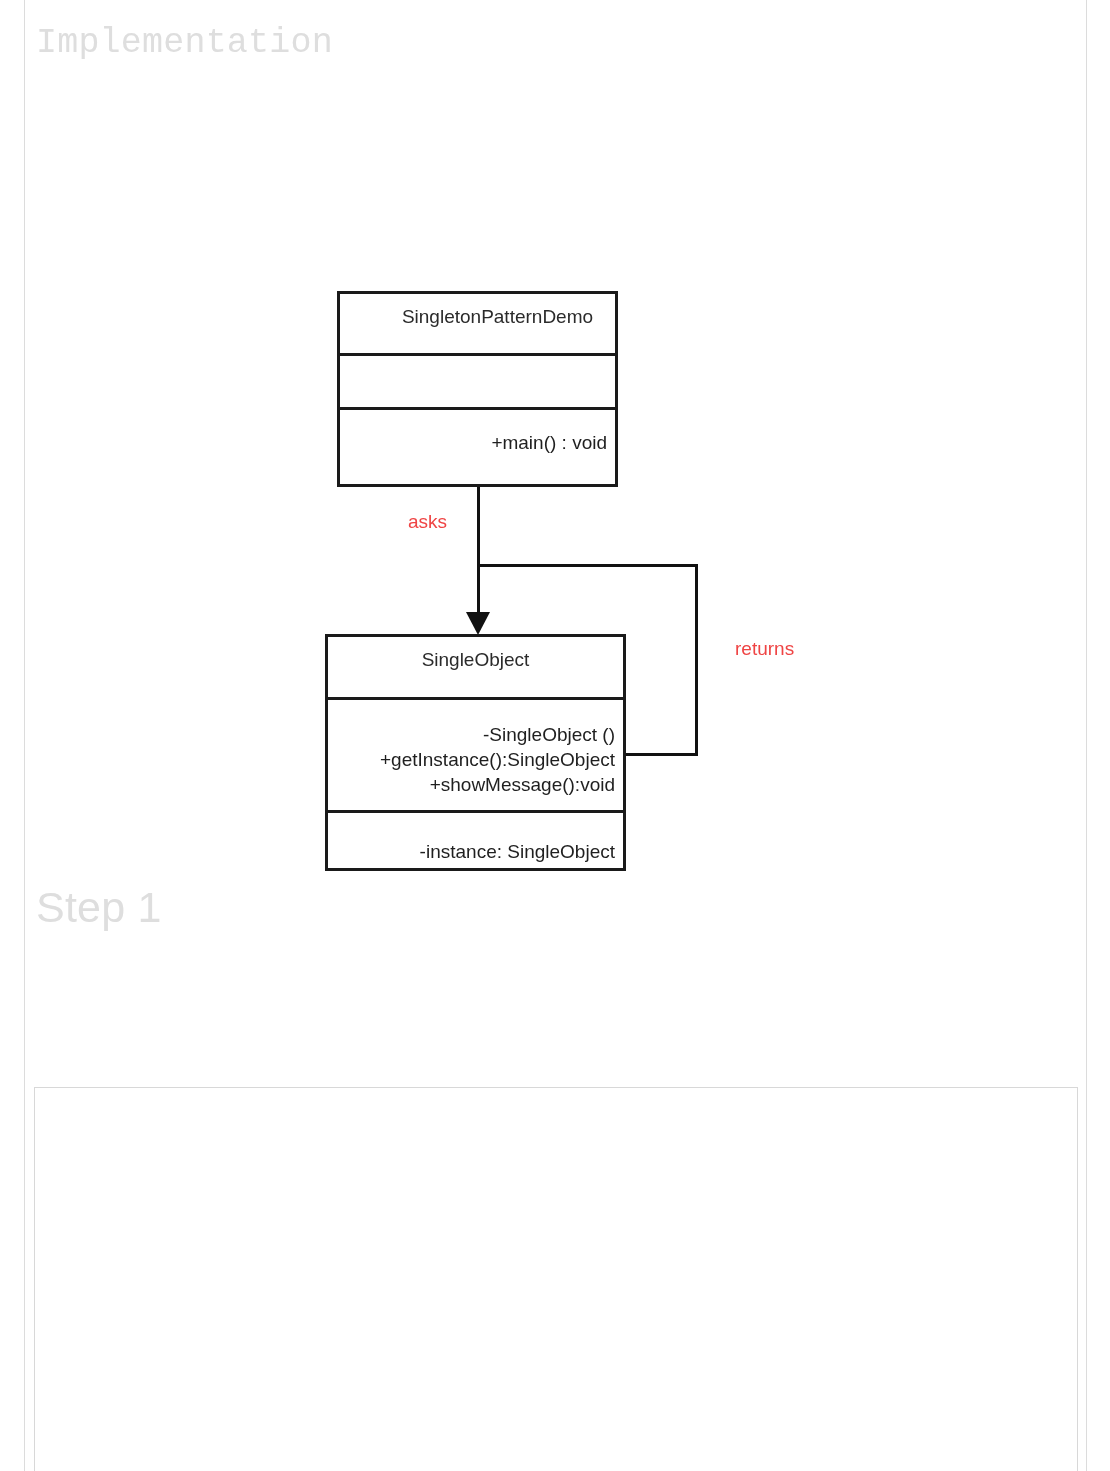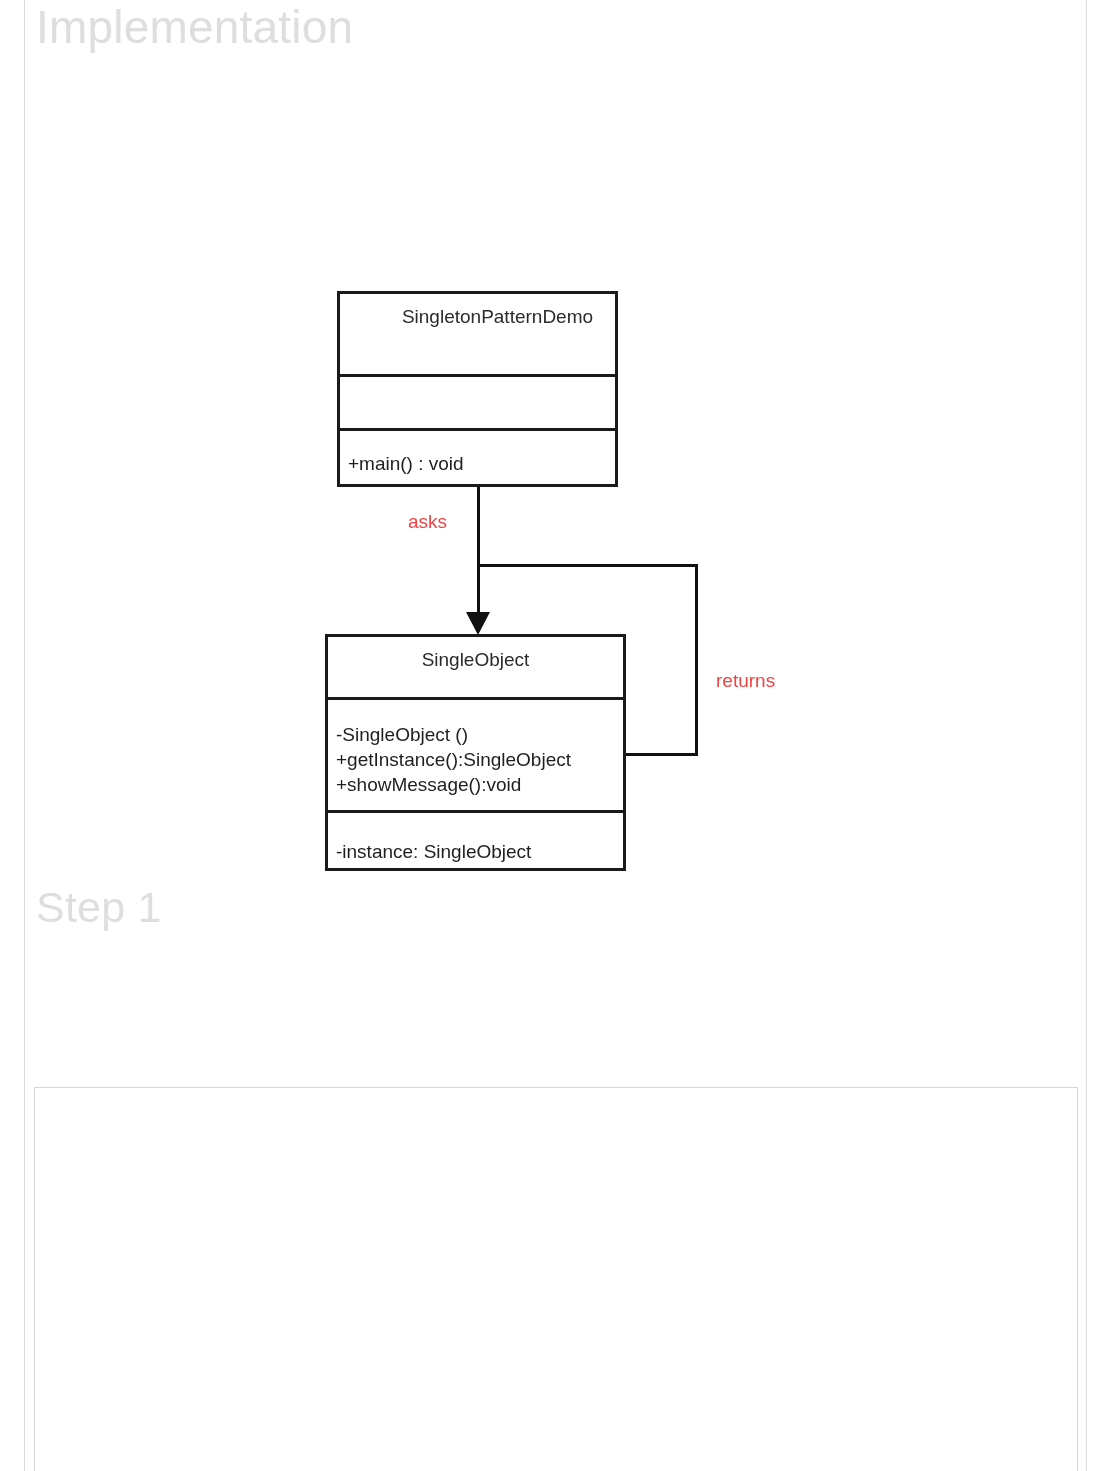--- a/index.html
+++ b/index.html
@@ -31,23 +31,24 @@
   .section-heading {
     position: absolute;
     color: #dedede;
     font-weight: 400;
     letter-spacing: 0.2px;
     white-space: nowrap;
     font-family: "Liberation Sans", sans-serif;
   }
   #heading-implementation {
     left: 36px;
-    top: 4px;
-    font-size: 46px;
+    top: 20px;
+    font-size: 35px;
     line-height: 46px;
+    font-family: Liberation Mono, monospace;
   }
   #heading-step1 {
     left: 36px;
     top: 884px;
     font-size: 43px;
     line-height: 46px;
   }
 
   
   .uml-canvas {
@@ -83,35 +84,35 @@
     font-size: 19px;
     color: #2b2b2b;
     text-align: center;
   }
   .cmp-body {
     padding: 14px 8px 6px 8px;
   }
   .cmp-body .uml-text {
     font-size: 19px;
     color: #1f1f1f;
-    text-align: left;
+    text-align: right;
     line-height: 25px;
     white-space: pre;
     display: block;
   }
   .cmp-empty { }
 
   
   #class-singleton-pattern-demo {
     left: 337px;
     top: 291px;
     width: 281px;
     height: 196px;
   }
-  #class-singleton-pattern-demo .c1 { height: 80px; margin-left: 40px; }
+  #class-singleton-pattern-demo .c1 { height: 59px; margin-left: 40px; }
   #class-singleton-pattern-demo .c2 { height: 54px; }
   #class-singleton-pattern-demo .c3 { height: 56px; }
   #class-singleton-pattern-demo .c3 .uml-text { padding-top: 6px; }
 
   
   #class-single-object {
     left: 325px;
     top: 634px;
     width: 301px;
     height: 237px;
@@ -150,21 +151,21 @@
 
   
   .edge-label {
     position: absolute;
     font-size: 19px;
     color: #ef4444;
     white-space: nowrap;
     font-family: "Liberation Sans", sans-serif;
   }
   #label-asks    { left: 408px; top: 511px; }
-  #label-returns { left: 716px; top: 638px; margin-top: 32px; }
+  #label-returns { left: 735px; top: 638px; }
 
   
   #content-panel {
     position: absolute;
     left: 34px;
     top: 1087px;
     width: 1044px;
     height: 384px;
     box-sizing: border-box;
     border: 1px solid #d8d8d8;

